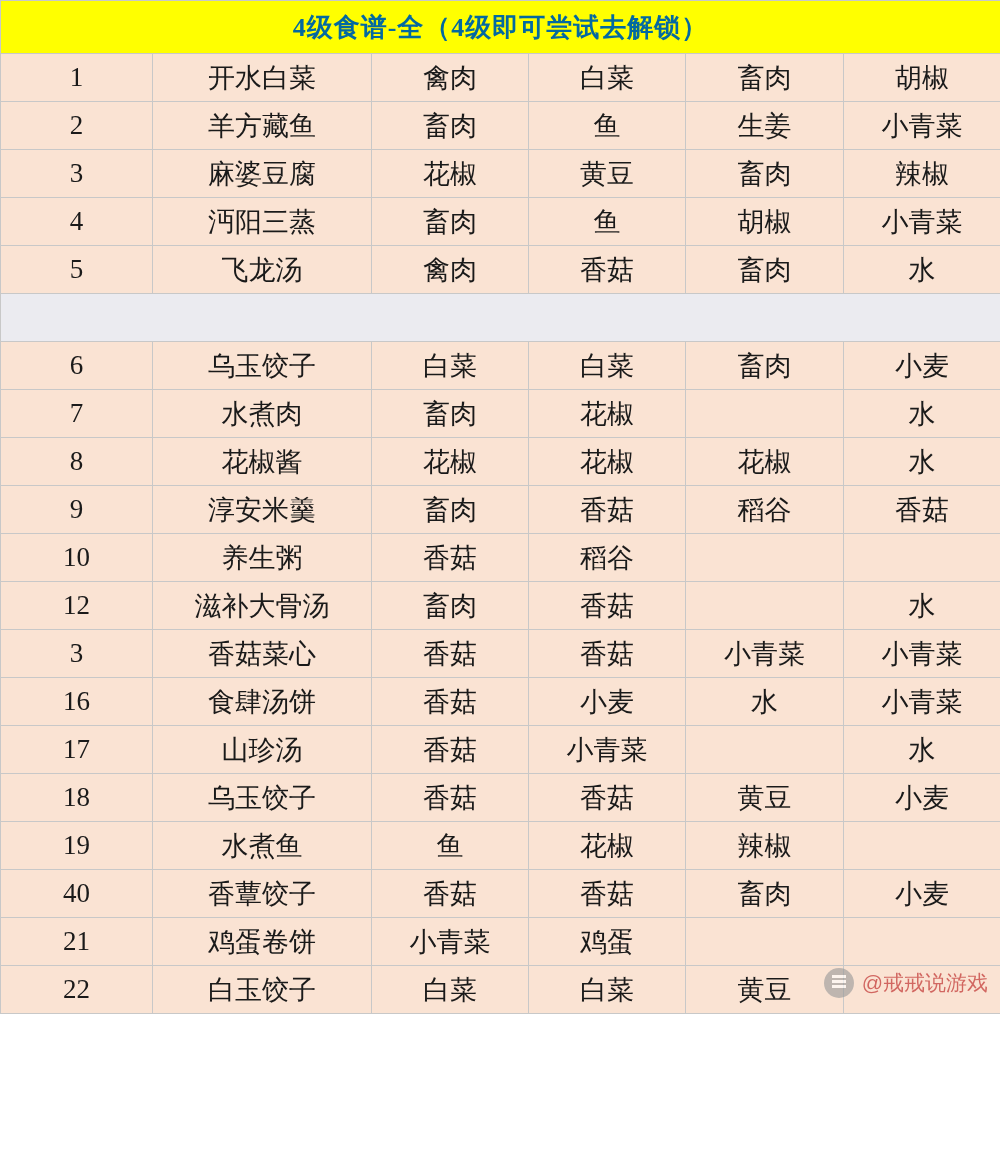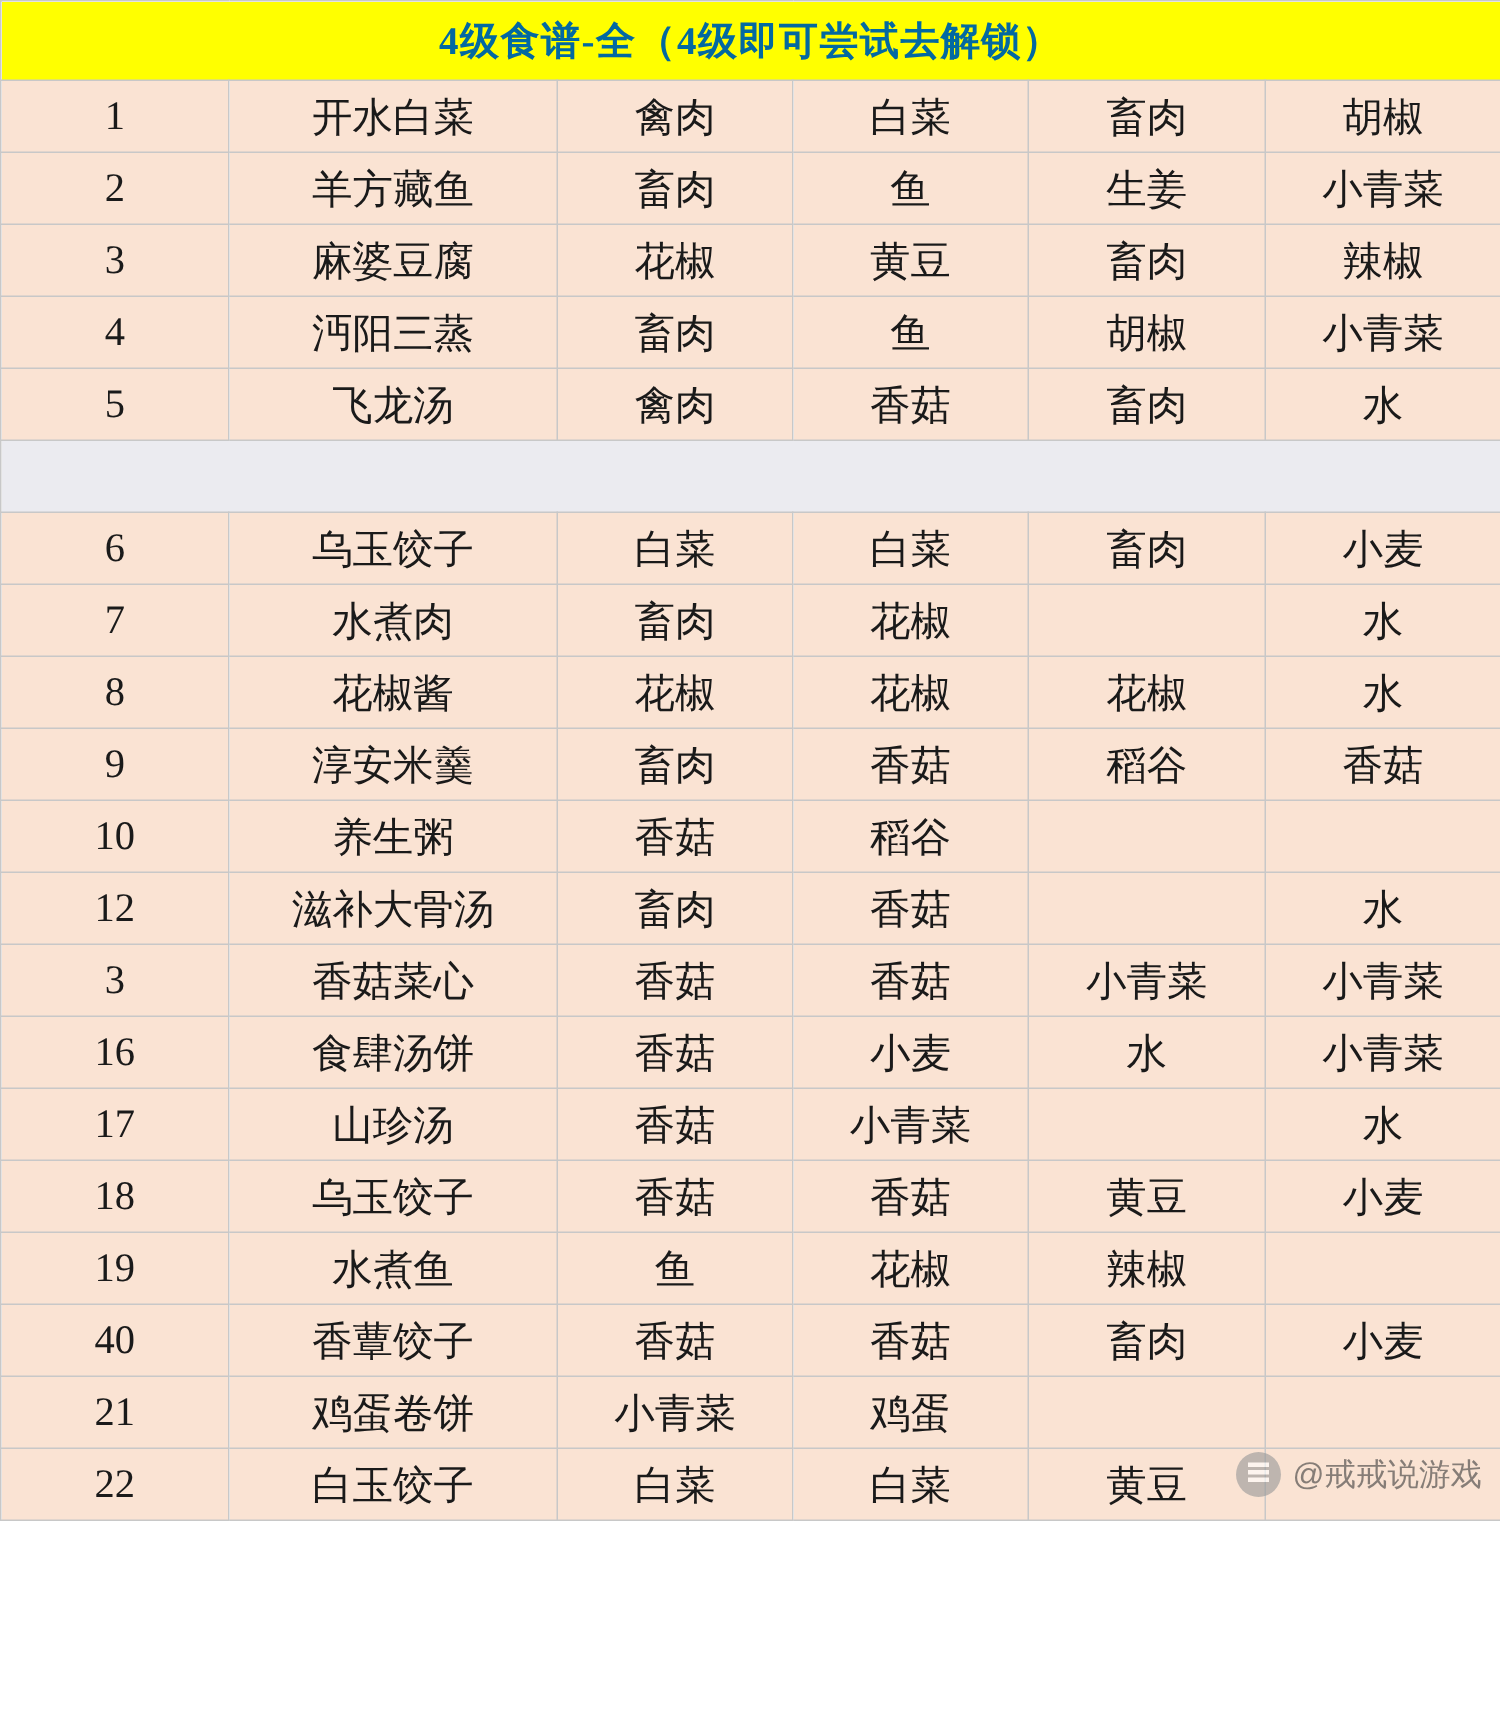--- a/index.html
+++ b/index.html
@@ -91,21 +91,21 @@
     position: absolute;
     left: 8px;
     top: 7px;
     width: 14px;
     height: 3px;
     background: #ffffff;
     box-shadow: 0 5px 0 #ffffff, 0 10px 0 #ffffff;
   }
   .watermark .wm-text {
     font-size: 21px;
-    color: #404040;
+    color: #b91c1c;
     font-family: "Liberation Sans", "DejaVu Sans", sans-serif;
     white-space: nowrap;
   }
 </style>
 </head>
 <body>
 
 <div class="sheet">
   <table class="recipe-table">
     <colgroup>

